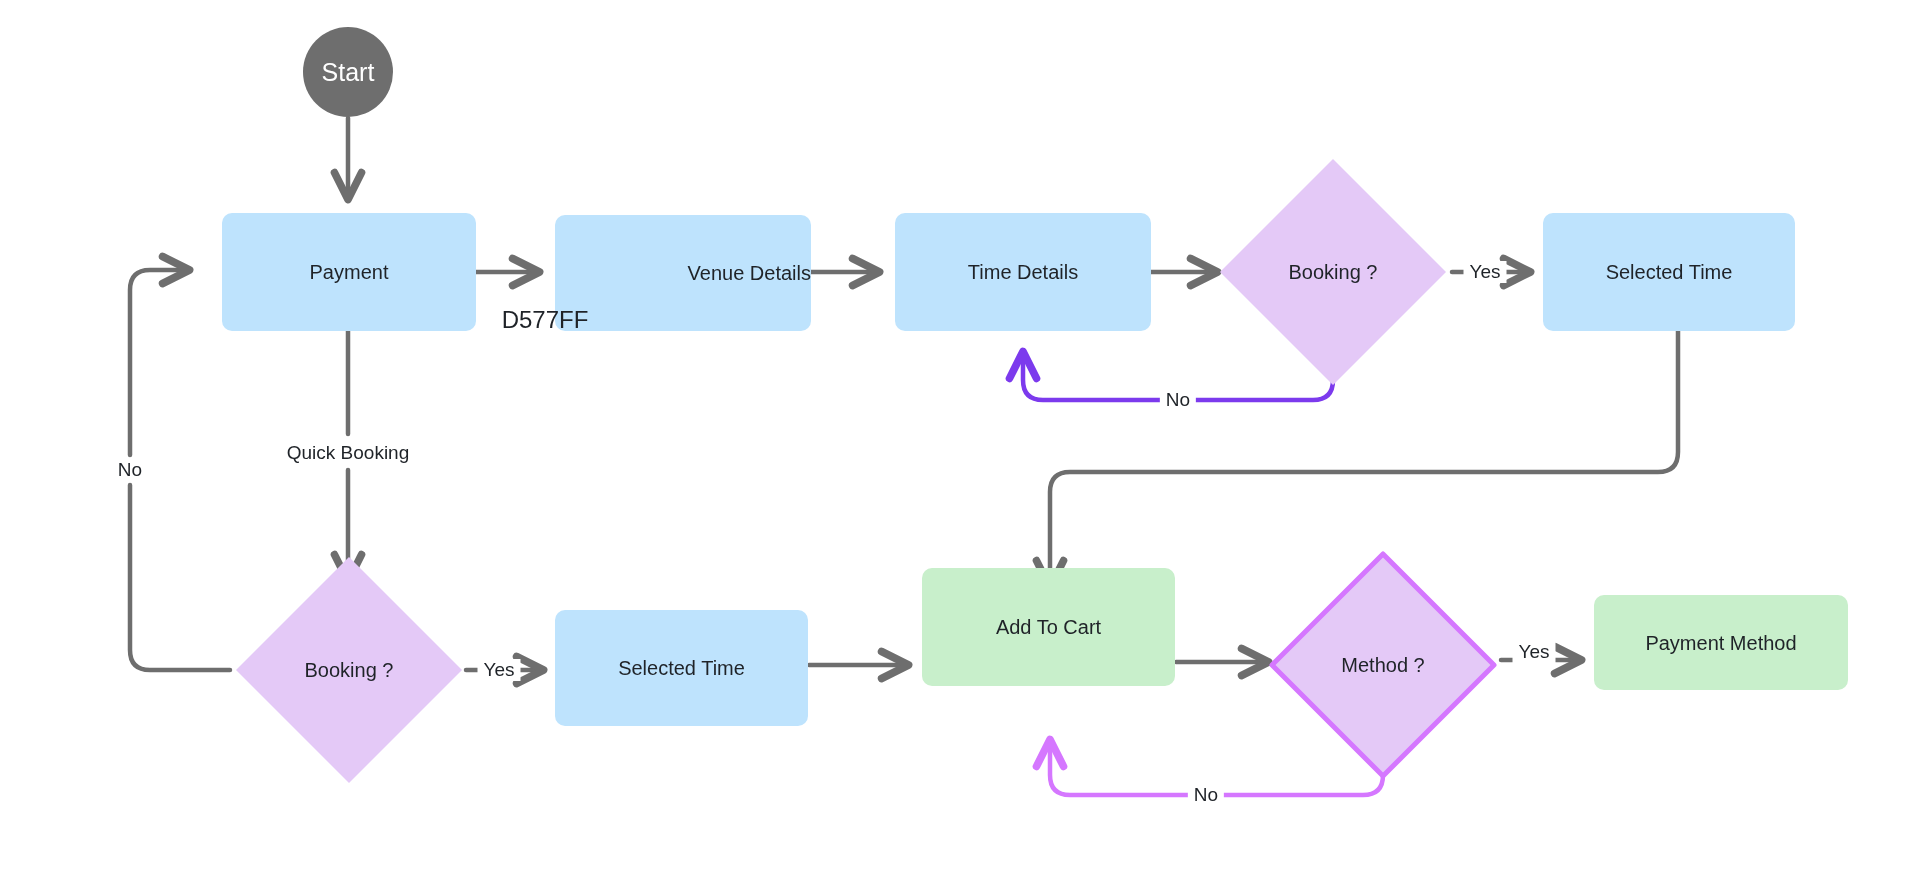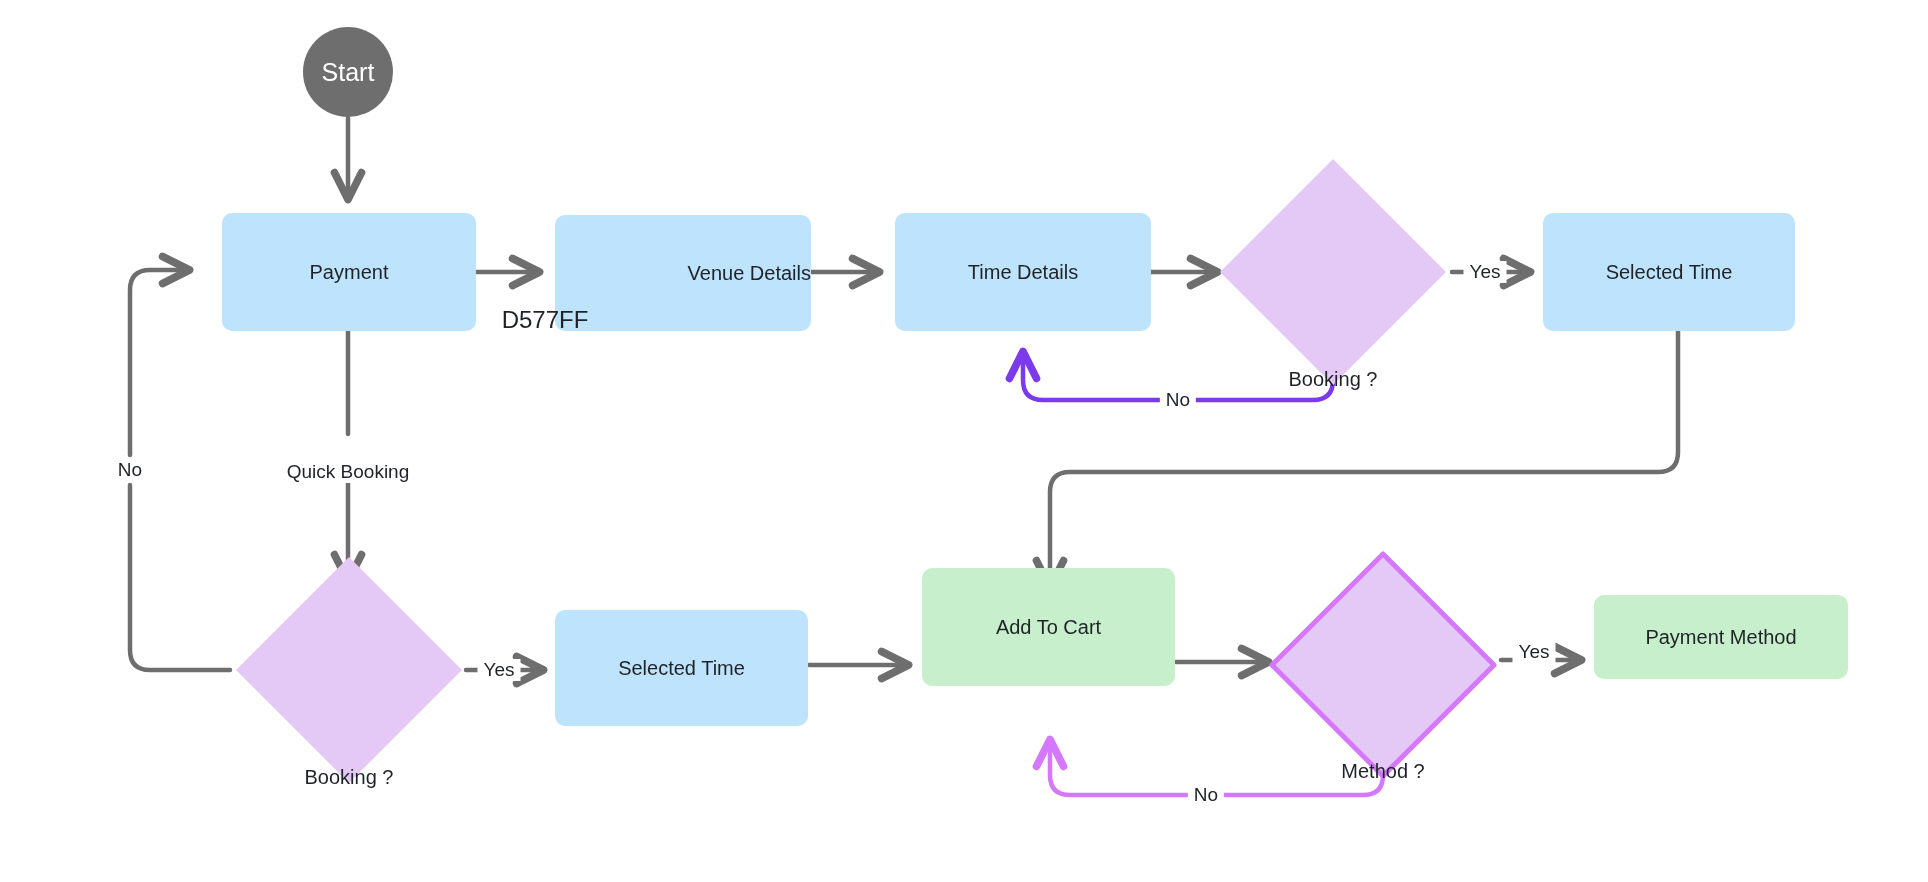--- a/index.html
+++ b/index.html
@@ -14,21 +14,21 @@
   .node{position:absolute;box-sizing:border-box;display:flex;align-items:center;justify-content:center;}
   .box{border-radius:10px;}
   .box span,.circle span,.dia-label{
     font-size:20px;line-height:1.2;color:#1f2328;text-align:center;white-space:nowrap;
   }
   .blue{background:#bee3fd;}
   .green{background:#c8efcb;}
   .circle{border-radius:50%;background:#6e6e6e;}
   .circle span{color:#ffffff;font-size:25px;}
 
-  .diamond-wrap{position:absolute;display:flex;align-items:flex-end;justify-content:center;}
+  .diamond-wrap{position:absolute;display:flex;align-items:center;justify-content:center;}
   .diamond-shape{position:absolute;left:0;top:0;width:100%;height:100%;}
   .dia-label{position:relative;z-index:2;}
 
   .edge-label{
     position:absolute;font-size:19px;color:#1f2328;background:#ffffff;
     padding:0 6px;white-space:nowrap;transform:translate(-50%,-50%);
   }
   .hex-label{
     position:absolute;font-size:24px;color:#1f2328;white-space:nowrap;
     transform:translate(-50%,-50%);background:transparent;
@@ -137,27 +137,27 @@
     <span>Add To Cart</span>
   </div>
 
   <div class="diamond-wrap" style="left:1265px;top:547px;width:236px;height:236px;">
     <svg class="diamond-shape" viewBox="0 0 236 236" xmlns="http://www.w3.org/2000/svg">
       <path d="M118,7 L229,118 L118,229 L7,118 Z" fill="#e4c9f7" stroke="#d577ff" stroke-width="5" stroke-linejoin="round"></path>
     </svg>
     <span class="dia-label">Method ?</span>
   </div>
 
-  <div class="node box green" style="left:1594px;top:595px;width:254px;height:84px;">
+  <div class="node box green" style="left:1594px;top:595px;width:254px;height:95px;">
     <span>Payment Method</span>
   </div>
 
   <div class="hex-label" style="left:545px;top:320px;">D577FF</div>
 
-  <div class="edge-label" style="left:348px;top:472px;">Quick Booking</div>
+  <div class="edge-label" style="left:348px;top:453px;">Quick Booking</div>
 
   <div class="edge-label" style="left:130px;top:470px;">No</div>
 
   <div class="edge-label" style="left:1485px;top:272px;">Yes</div>
 
   <div class="edge-label" style="left:1178px;top:400px;">No</div>
 
   <div class="edge-label" style="left:499px;top:670px;">Yes</div>
 
   <div class="edge-label" style="left:1534px;top:652px;">Yes</div>

